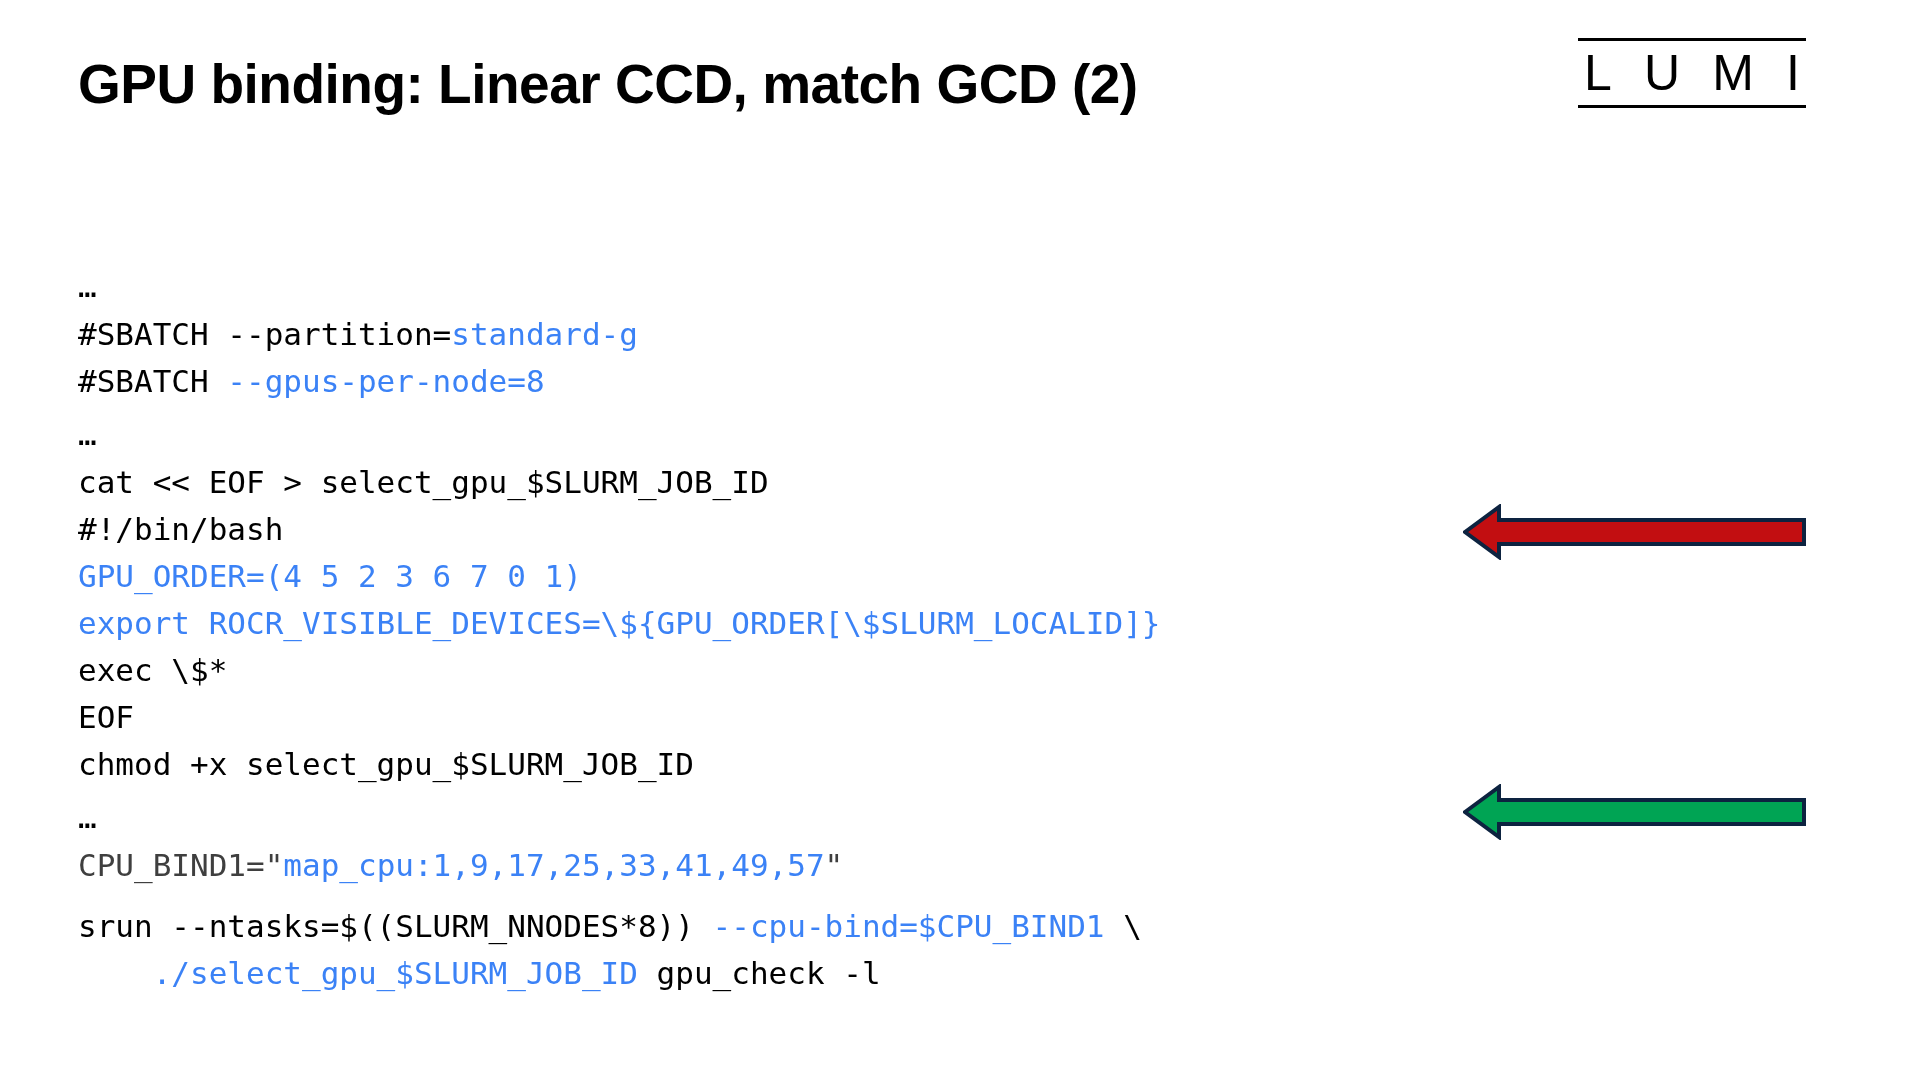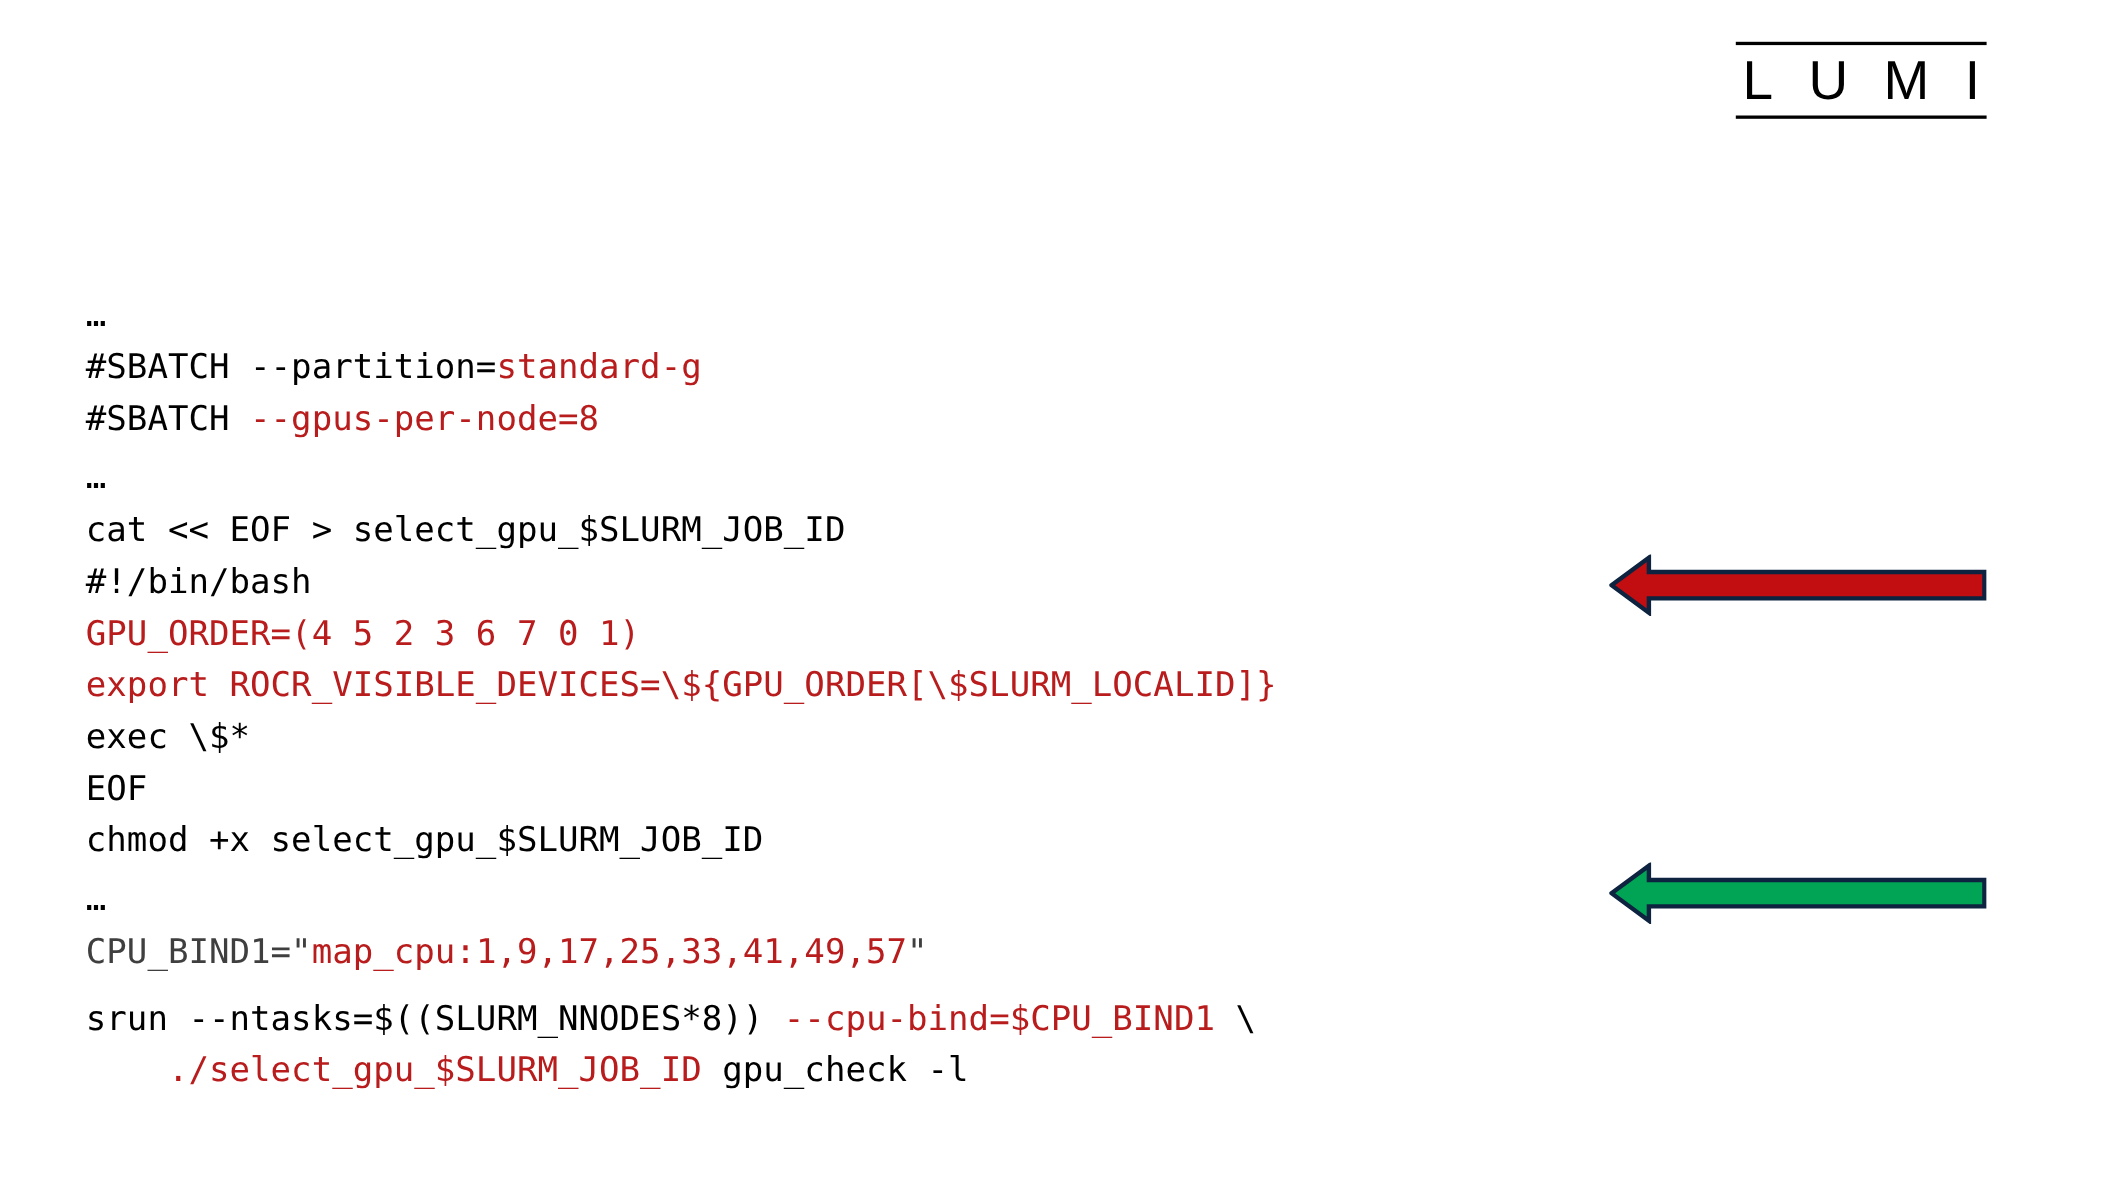--- a/index.html
+++ b/index.html
@@ -83,38 +83,39 @@
     color: #000000;
     white-space: pre;
   }
   .code .line { height: 47px; }
   .code .gap  { height: 14px; }
   .code .ellipsis {
     height: 40px;
     line-height: 30px;
     font-size: 31px;
   }
-  .blue { color: #b91c1c; }
+  .blue { color: #3b82f6; }
   .grey { color: #3f3f3f; }
 
   
   .arrow {
     position: absolute;
     height: 56px;
   }
   .arrow svg { display: block; }
 
   .arrow-red   { left: 1463px; top: 504px;  width: 343px; }
   .arrow-green { left: 1463px; top: 784px;  width: 343px; }
 </style>
 </head>
 <body>
 
 <div class="slide">
 
+  <div class="title">GPU binding: Linear CCD, match GCD (2)</div>
 
   <div class="logo">
     <div class="bar top"></div>
     <div class="letters">
       <span>L</span>
       <span>U</span>
       <span>M</span>
       <span>I</span>
     </div>
     <div class="bar bottom"></div>

